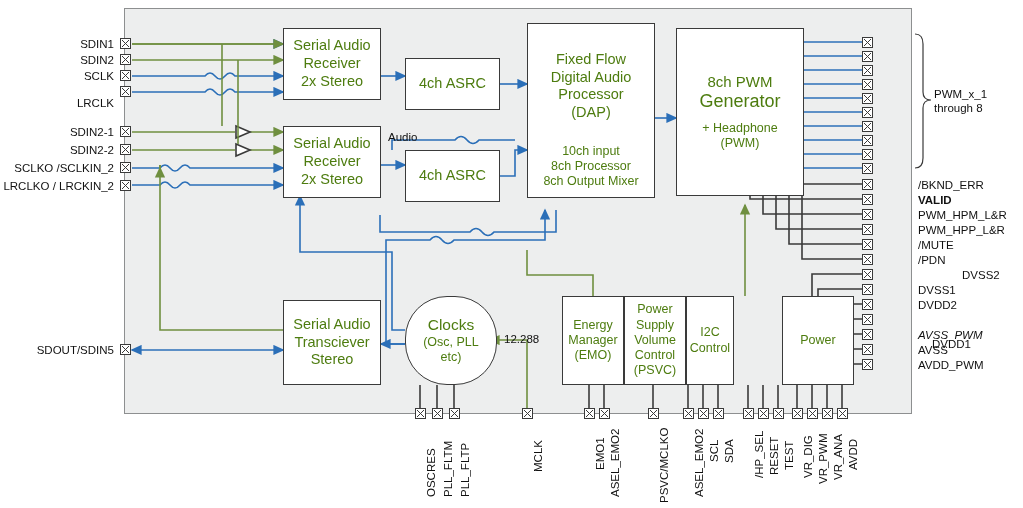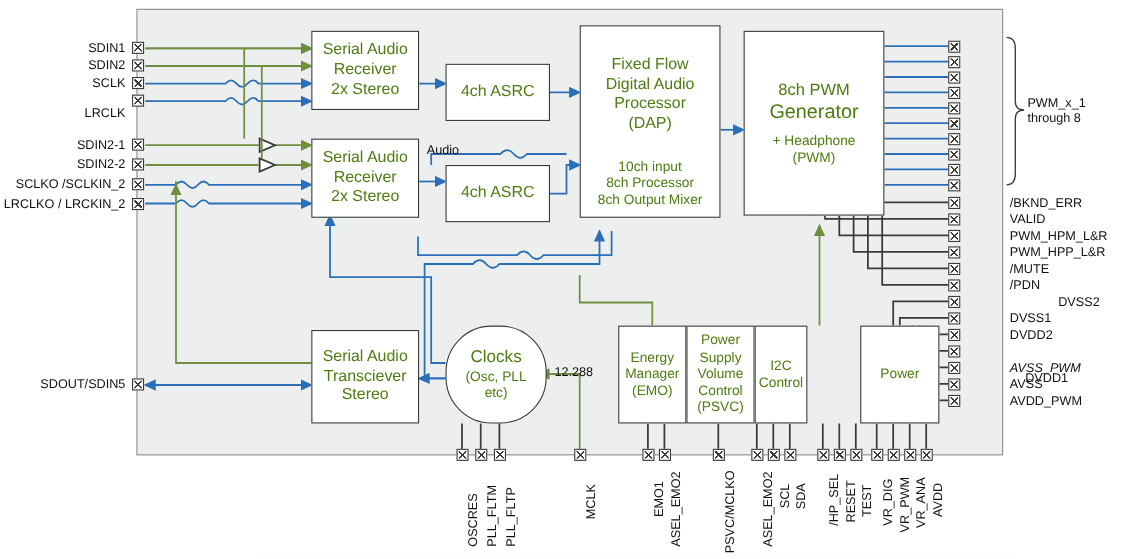--- a/index.html
+++ b/index.html
@@ -299,21 +299,21 @@
   <div class="pad" style="left:862px;top:254px;"></div>
   <div class="pad" style="left:862px;top:269px;"></div>
   <div class="pad" style="left:862px;top:284px;"></div>
   <div class="pad" style="left:862px;top:299px;"></div>
   <div class="pad" style="left:862px;top:314px;"></div>
   <div class="pad" style="left:862px;top:329px;"></div>
   <div class="pad" style="left:862px;top:344px;"></div>
   <div class="pad" style="left:862px;top:359px;"></div>
 
   <div class="lbl" style="left:918px;top:179px;">/BKND_ERR</div>
-  <div class="lbl" style="left:918px;top:194px;">VALID</div>
+  <div class="lbl" style="left:918px;top:194px;font-weight:bold;">VALID</div>
   <div class="lbl" style="left:918px;top:209px;">PWM_HPM_L&amp;R</div>
   <div class="lbl" style="left:918px;top:224px;">PWM_HPP_L&amp;R</div>
   <div class="lbl" style="left:918px;top:239px;">/MUTE</div>
   <div class="lbl" style="left:918px;top:254px;">/PDN</div>
   <div class="lbl" style="left:918px;top:269px;margin-left:44px;">DVSS2</div>
   <div class="lbl" style="left:918px;top:284px;">DVSS1</div>
   <div class="lbl" style="left:918px;top:299px;">DVDD2</div>
   <div class="lbl" style="left:932px;top:314px;margin-top:24px;">DVDD1</div>
   <div class="lbl" style="left:918px;top:329px;font-style:italic;">AVSS_PWM</div>
   <div class="lbl" style="left:918px;top:344px;">AVSS</div>

